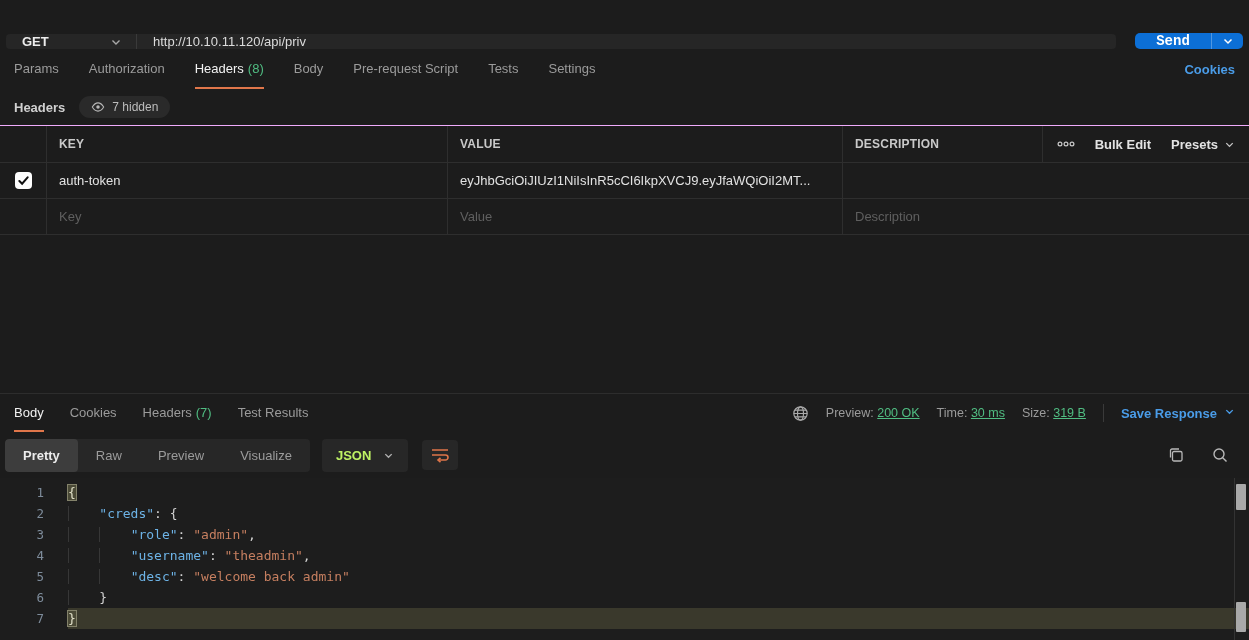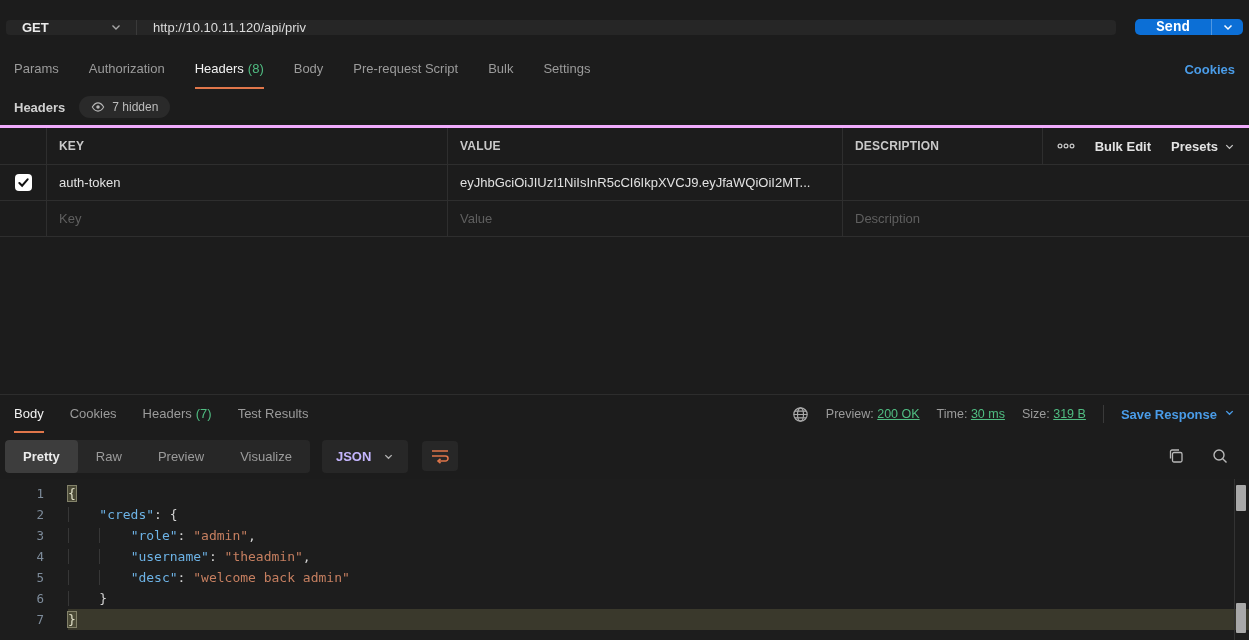--- a/index.html
+++ b/index.html
@@ -5,21 +5,21 @@
   * { margin:0; padding:0; box-sizing:border-box; }
   html,body { width:1249px; height:640px; overflow:hidden; }
   body {
     background:#1c1c1c; color:#d6d6d6;
     font-family:"Liberation Sans", sans-serif; font-size:13px;
     display:flex; flex-direction:column;
   }
   svg { display:block; }
 
   
-  .topbar { display:flex; align-items:center; height:44px; margin:5px 6px 0 6px; gap:19px; }
+  .topbar { display:flex; align-items:flex-end; height:44px; margin:5px 6px 0 6px; gap:19px; }
   .req-field { flex:1; display:flex; background:#262626; border-radius:4px; overflow:hidden; }
   .method-select { width:131px; display:flex; align-items:center; justify-content:space-between;
     padding:0 14px 0 16px; border-right:1px solid #3a3a3a; cursor:pointer; }
   .method-select .mtxt { font-weight:bold; color:#ececec; font-size:13px; }
   .url-input { flex:1; background:transparent; border:none; outline:none; color:#dcdcdc;
     font-size:13px; padding:0 16px; font-family:"Liberation Sans", sans-serif; }
   .send-btn { width:108px; display:flex; border-radius:5px; overflow:hidden; background:#0c6fd6; cursor:pointer;font-family:Liberation Mono, monospace; }
   .send-main { flex:1; display:flex; align-items:center; justify-content:center;
     color:#fff; font-weight:bold; font-size:14px; }
   .send-caret { width:32px; display:flex; align-items:center; justify-content:center;
@@ -34,21 +34,21 @@
   .cookies-link { margin-left:auto; display:flex; align-items:center; color:#4a9ce8;
     font-weight:bold; cursor:pointer; }
 
   
   .subrow { display:flex; align-items:center; height:36px; padding:0 14px; gap:14px; }
   .subrow .sec-title { color:#d0d0d0; font-weight:bold; }
   .pill { display:flex; align-items:center; gap:7px; background:#2a2a2a; border-radius:12px;
     padding:4px 12px; color:#bdbdbd; font-size:12px; cursor:pointer; }
 
   
-  .kv-table { border-top:3px solid #f0abfc; }
+  .kv-table { border-top:1px solid #f0abfc; }
   .kv-row { display:grid; grid-template-columns:46px 401px 395px 1fr; height:36px;
     border-bottom:1px solid #2e2e2e; align-items:stretch; }
   .kv-row.hdr { grid-template-columns:46px 401px 395px 1fr auto; height:37px; }
   .cell { display:flex; align-items:center; padding:0 12px; border-left:1px solid #2e2e2e;
     color:#e2e2e2; overflow:hidden; white-space:nowrap; }
   .cell.first { border-left:none; justify-content:center; padding:0; }
   .cell.hdr-txt { color:#c9c9c9; font-weight:bold; font-size:12px; letter-spacing:.2px; }
   .cell .ph { color:#5f5f5f; }
   .hdr-actions { display:flex; align-items:center; border-left:1px solid #2e2e2e; padding:0 14px; gap:20px; }
   .action-btn { display:flex; align-items:center; gap:6px; color:#e3e3e3; font-weight:bold;
@@ -69,21 +69,21 @@
   .meta-item b { color:#50bd82; font-weight:normal;text-decoration:underline; }
   .meta-sep { width:1px; height:18px; background:#3a3a3a; }
   .save-resp { display:flex; align-items:flex-start; gap:7px; color:#4a9ce8; font-weight:bold;
     font-size:13px; cursor:pointer; }
 
   .resp-toolbar { display:flex; align-items:center; height:46px; padding:0 20px 0 5px; }
   .seg { display:flex; background:#272727; border-radius:4px; overflow:hidden; }
   .mode { padding:9px 18px; color:#9b9b9b; font-size:13px; cursor:pointer; border-radius:4px; }
   .mode.active { background:#3d3d3d; color:#ececec; font-weight:bold; }
   .dd { margin-left:12px; display:flex; align-items:center; gap:12px; background:#272727;
-    border-radius:4px; padding:9px 14px; color:#c4b5fd; font-weight:bold; cursor:pointer;justify-content:flex-end; }
+    border-radius:4px; padding:9px 14px; color:#bef264; font-weight:bold; cursor:pointer;justify-content:flex-end; }
   .wrap-btn { margin-left:14px; background:#272727; border-radius:4px; padding:7px 9px; cursor:pointer; }
   .tool-icons { margin-left:auto; display:flex; align-items:center; gap:26px; }
   .tool-icons > div { cursor:pointer; }
 
   
   .code-area { position:relative; flex:1; background:#1d1d1d; padding-top:4px;
     font-family:"DejaVu Sans Mono", monospace; font-size:13px; }
   .code-line { display:flex; height:21px; line-height:21px; }
   .ln { width:68px; padding-right:24px; text-align:right; color:#7d8b9a; font-size:12.5px;
     flex:none; user-select:none; }
@@ -140,21 +140,21 @@
         <span>Headers</span>
         <span class="count">(8)</span>
       </div>
       <div class="tab">
         <span>Body</span>
       </div>
       <div class="tab">
         <span>Pre-request Script</span>
       </div>
       <div class="tab">
-        <span>Bulk</span>
+        <span>Tests</span>
       </div>
       <div class="tab">
         <span>Settings</span>
       </div>
     </div>
   <div class="cookies-link">Cookies</div>
 </div>
 
 <div class="subrow">
   <span class="sec-title">Headers</span>

